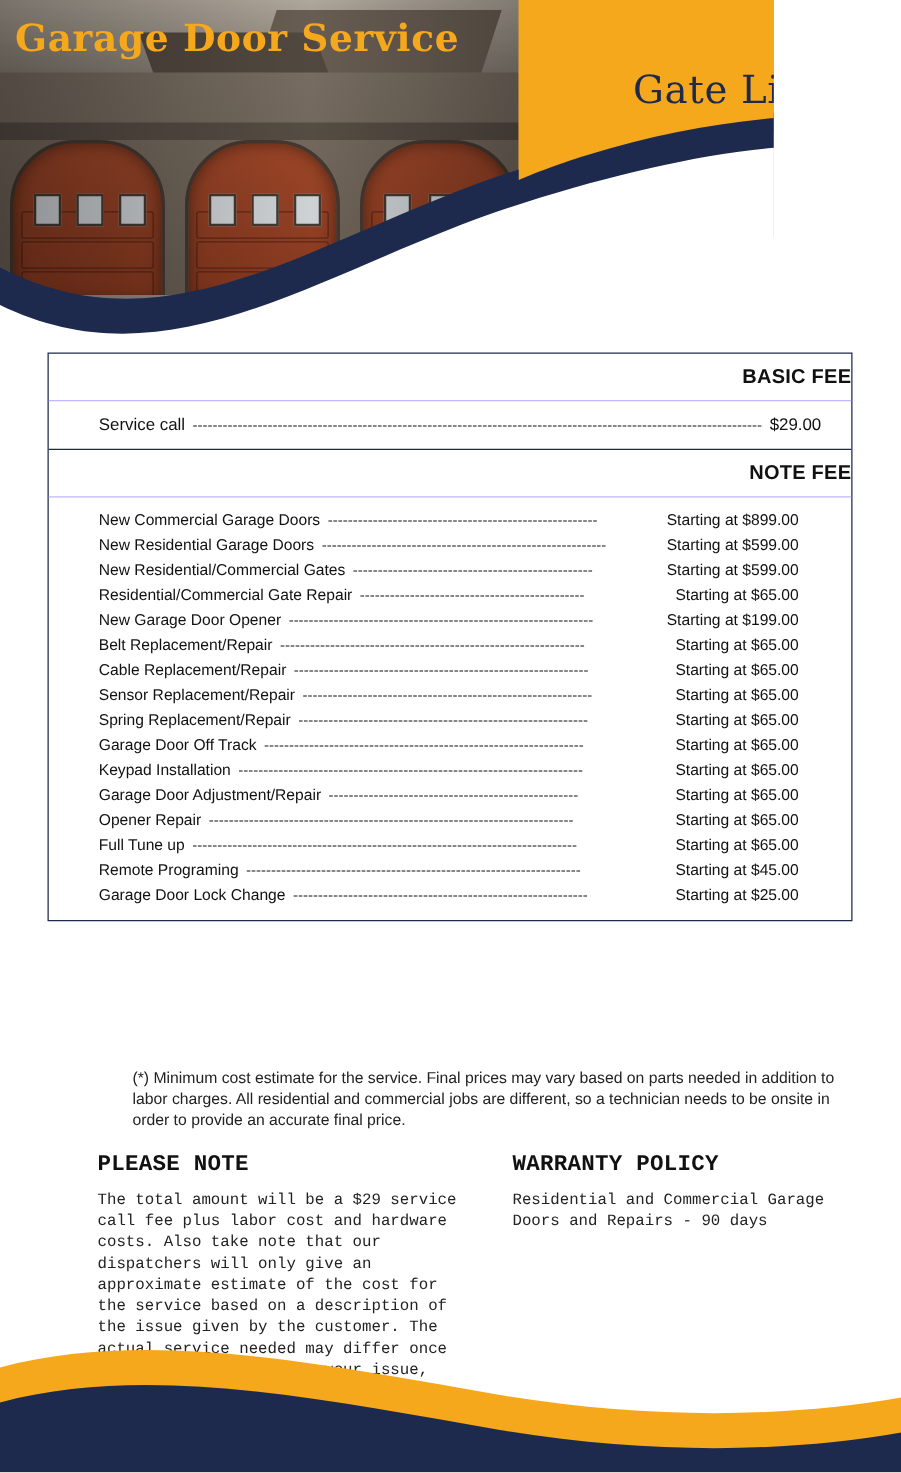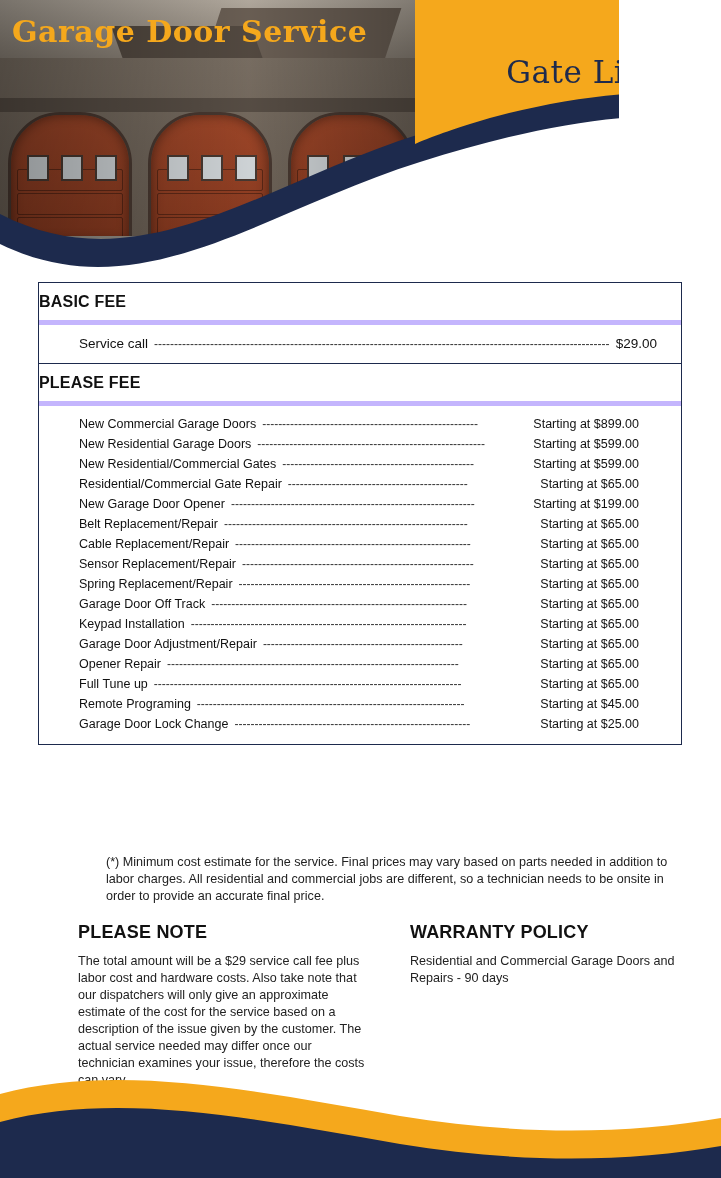--- a/index.html
+++ b/index.html
@@ -136,26 +136,26 @@
   
   .table-wrap {
     position: absolute;
     top: 282px; left: 38px;
     width: 644px;
     border: 1px solid #1d2a4d;
     background: #fff;
     box-sizing: border-box;
   }
   .section-head {
-    text-align: left;
+    text-align: right;
     font-weight: bold;
     font-size: 16px;
     color: #111;
     padding: 10px 0 9px;
-    border-bottom: 5px solid #c4b5fd;
+    border-bottom: 1px solid #c4b5fd;
     letter-spacing: .2px;
   }
   .section-head.second {
     border-top: 1px solid #1d2a4d;
   }
   .basic-row {
     display: flex;
     align-items: center;
     padding: 11px 24px 12px 40px;
     font-size: 13.5px;
@@ -193,20 +193,21 @@
     line-height: 1.35;
     color: #222;
     margin-left: 34px;
   }
   .notes {
     position: absolute;
     top: 922px; left: 78px;
     width: 610px;
     display: flex;
     gap: 44px;
+    font-family: Liberation Mono, monospace;
   }
   .note-col.left { width: 290px; }
   .note-col.right { width: 280px; }
   .note-title {
     font-size: 18px;
     font-weight: bold;
     color: #111;
     margin: 0 0 10px 0;
     letter-spacing: .2px;
   }
@@ -280,21 +281,21 @@
 <div class="table-wrap">
 
   <div class="section-head">BASIC FEE</div>
 
   <div class="basic-row">
     <span class="label">Service call</span>
     <span class="dots">--------------------------------------------------------------------------------------------------------------------------</span>
     <span class="price">$29.00</span>
   </div>
 
-  <div class="section-head second">PLEASE FEE</div>
+  <div class="section-head second">NOTE FEE</div>
 
   <div class="other-list">
 
     <div class="fee-row">
       <span class="label">New Commercial Garage Doors</span>
       <span class="dots">------------------------------------------------------</span>
       <span class="price">Starting at $899.00</span>
     </div>
     <div class="fee-row">
       <span class="label">New Residential Garage Doors</span>

